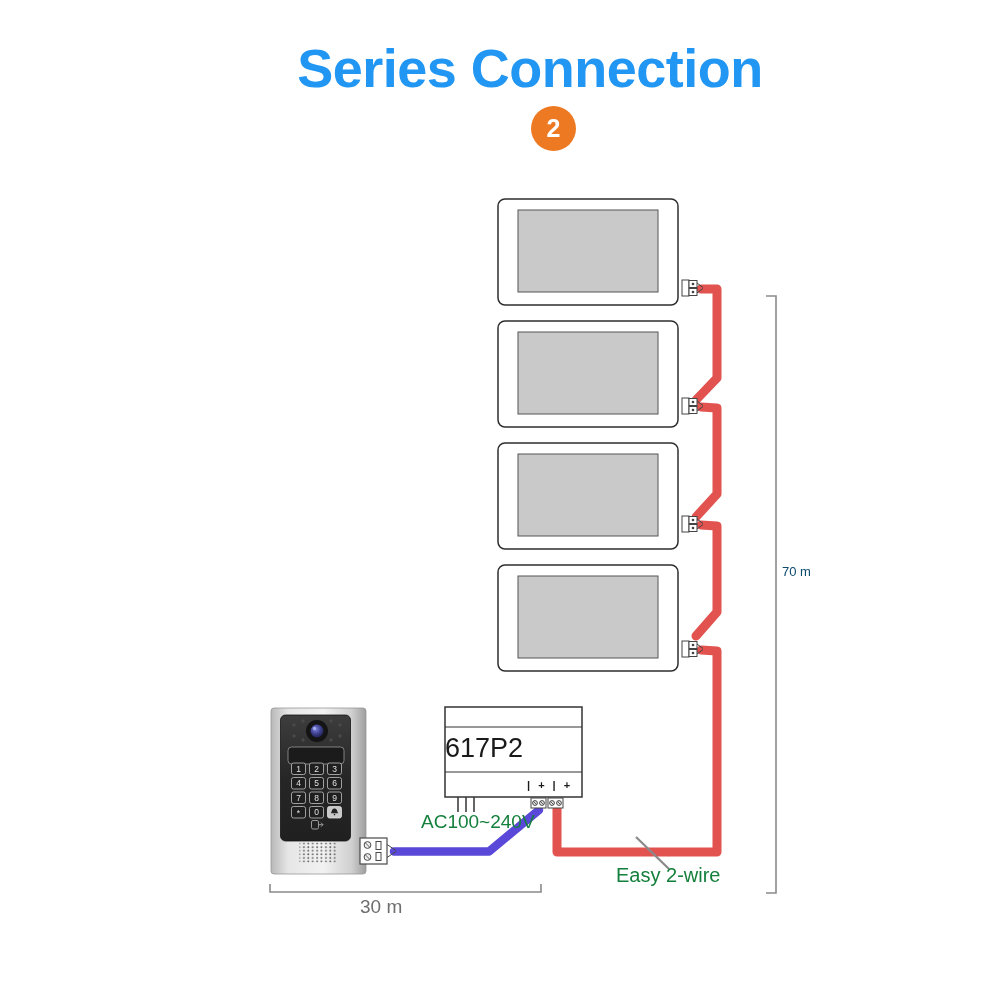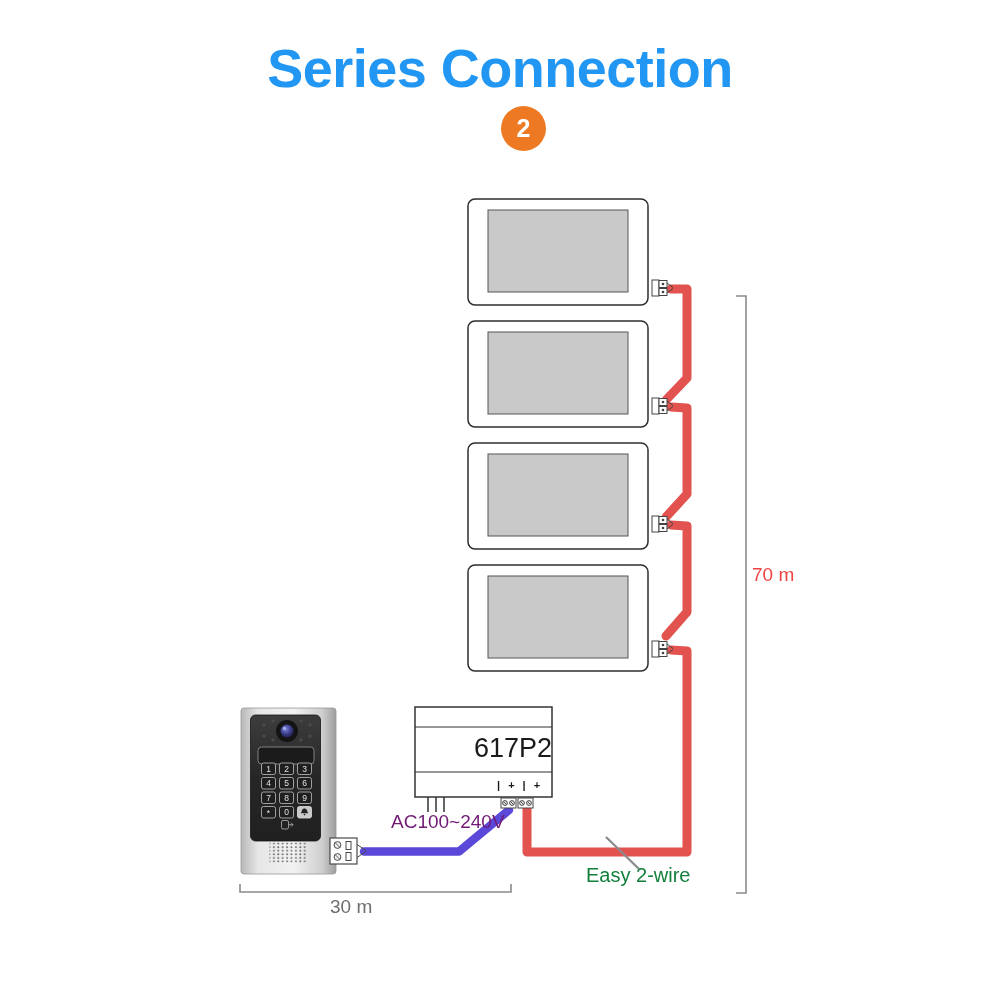--- a/index.html
+++ b/index.html
@@ -1,28 +1,28 @@
 <!DOCTYPE html>
 <html><head>
 <meta charset="utf-8">
 <style>
   html,body{margin:0;padding:0;background:#fff;}
   .canvas{position:relative;width:905px;height:1000px;background:#fff;overflow:hidden;
-          font-family:"Liberation Sans", sans-serif;}
+          font-family:"Liberation Sans", sans-serif;margin-left:30px;}
   .title{position:absolute;left:0;top:36px;width:1000px;text-align:center;
          font-size:54px;font-weight:bold;letter-spacing:-0.5px;line-height:64px;}
   .badge{position:absolute;left:501px;top:106px;width:45px;height:45px;border-radius:50%;
          color:#fff;font-size:25px;font-weight:bold;display:flex;align-items:center;justify-content:center;}
   svg.diagram{position:absolute;left:0;top:0;}
   .lbl{position:absolute;white-space:nowrap;}
-  .lbl-model{left:415px;top:733px;width:137px;text-align:right;font-size:27px;color:#1a1a1a;}
+  .lbl-model{left:415px;top:733px;width:137px;text-align:left;font-size:27px;color:#1a1a1a;}
   .lbl-terminals{left:497px;top:779px;font-size:11px;font-weight:bold;letter-spacing:2.5px;color:#1a1a1a;}
-  .lbl-ac{left:391px;top:811px;font-size:19px;color:#701a75;}
+  .lbl-ac{left:391px;top:811px;font-size:19px;color:#15803d;}
   .lbl-easy{left:586px;top:864px;font-size:20px;color:#15803d;}
-  .lbl-70m{left:752px;top:564px;font-size:19px;color:#ef4444;}
+  .lbl-70m{left:752px;top:564px;font-size:13px;color:#0c4a6e;}
   .lbl-30m{left:330px;top:896px;width:90px;font-size:19px;color:#6e6e6e;}
   .mon-outer{fill:#ffffff;stroke:#2e2e2e;stroke-width:1.5;}
   .mon-screen{stroke:#555;stroke-width:1;}
   .wire{fill:none;stroke-linecap:round;stroke-linejoin:round;}
   .dim{fill:none;stroke:#8a8a8a;stroke-width:1.6;}
   .conn{stroke:#444;stroke-width:1;fill:#fff;}
   .key-txt{font-family:"Liberation Sans",sans-serif;font-size:8.5px;fill:#e0e0e0;text-anchor:middle;}
 </style>
 </head>
 <body>

